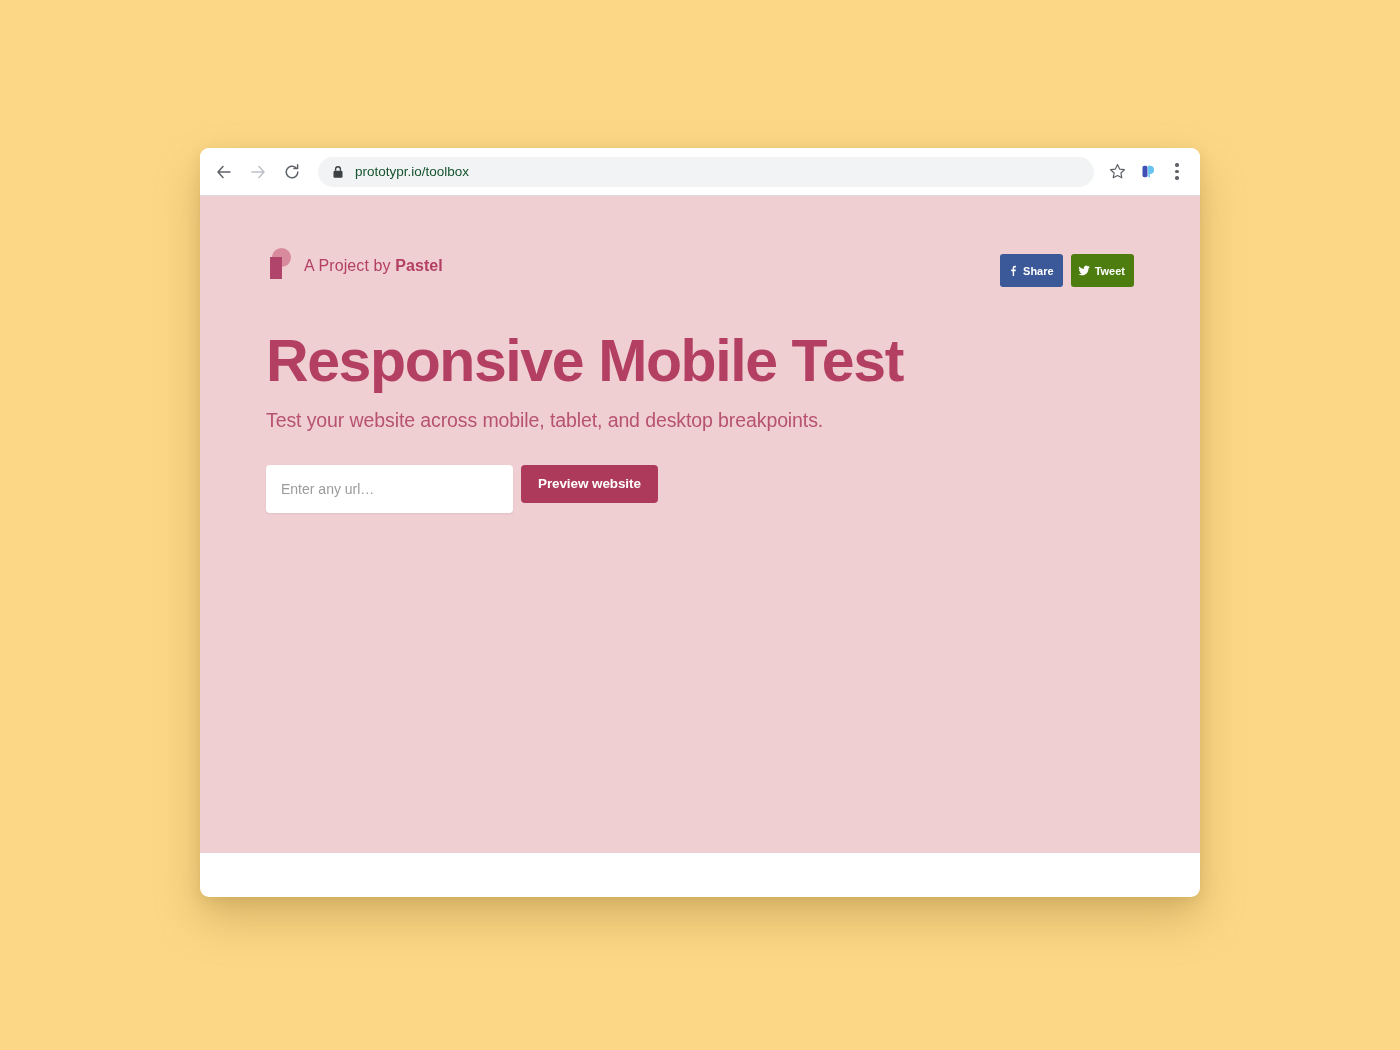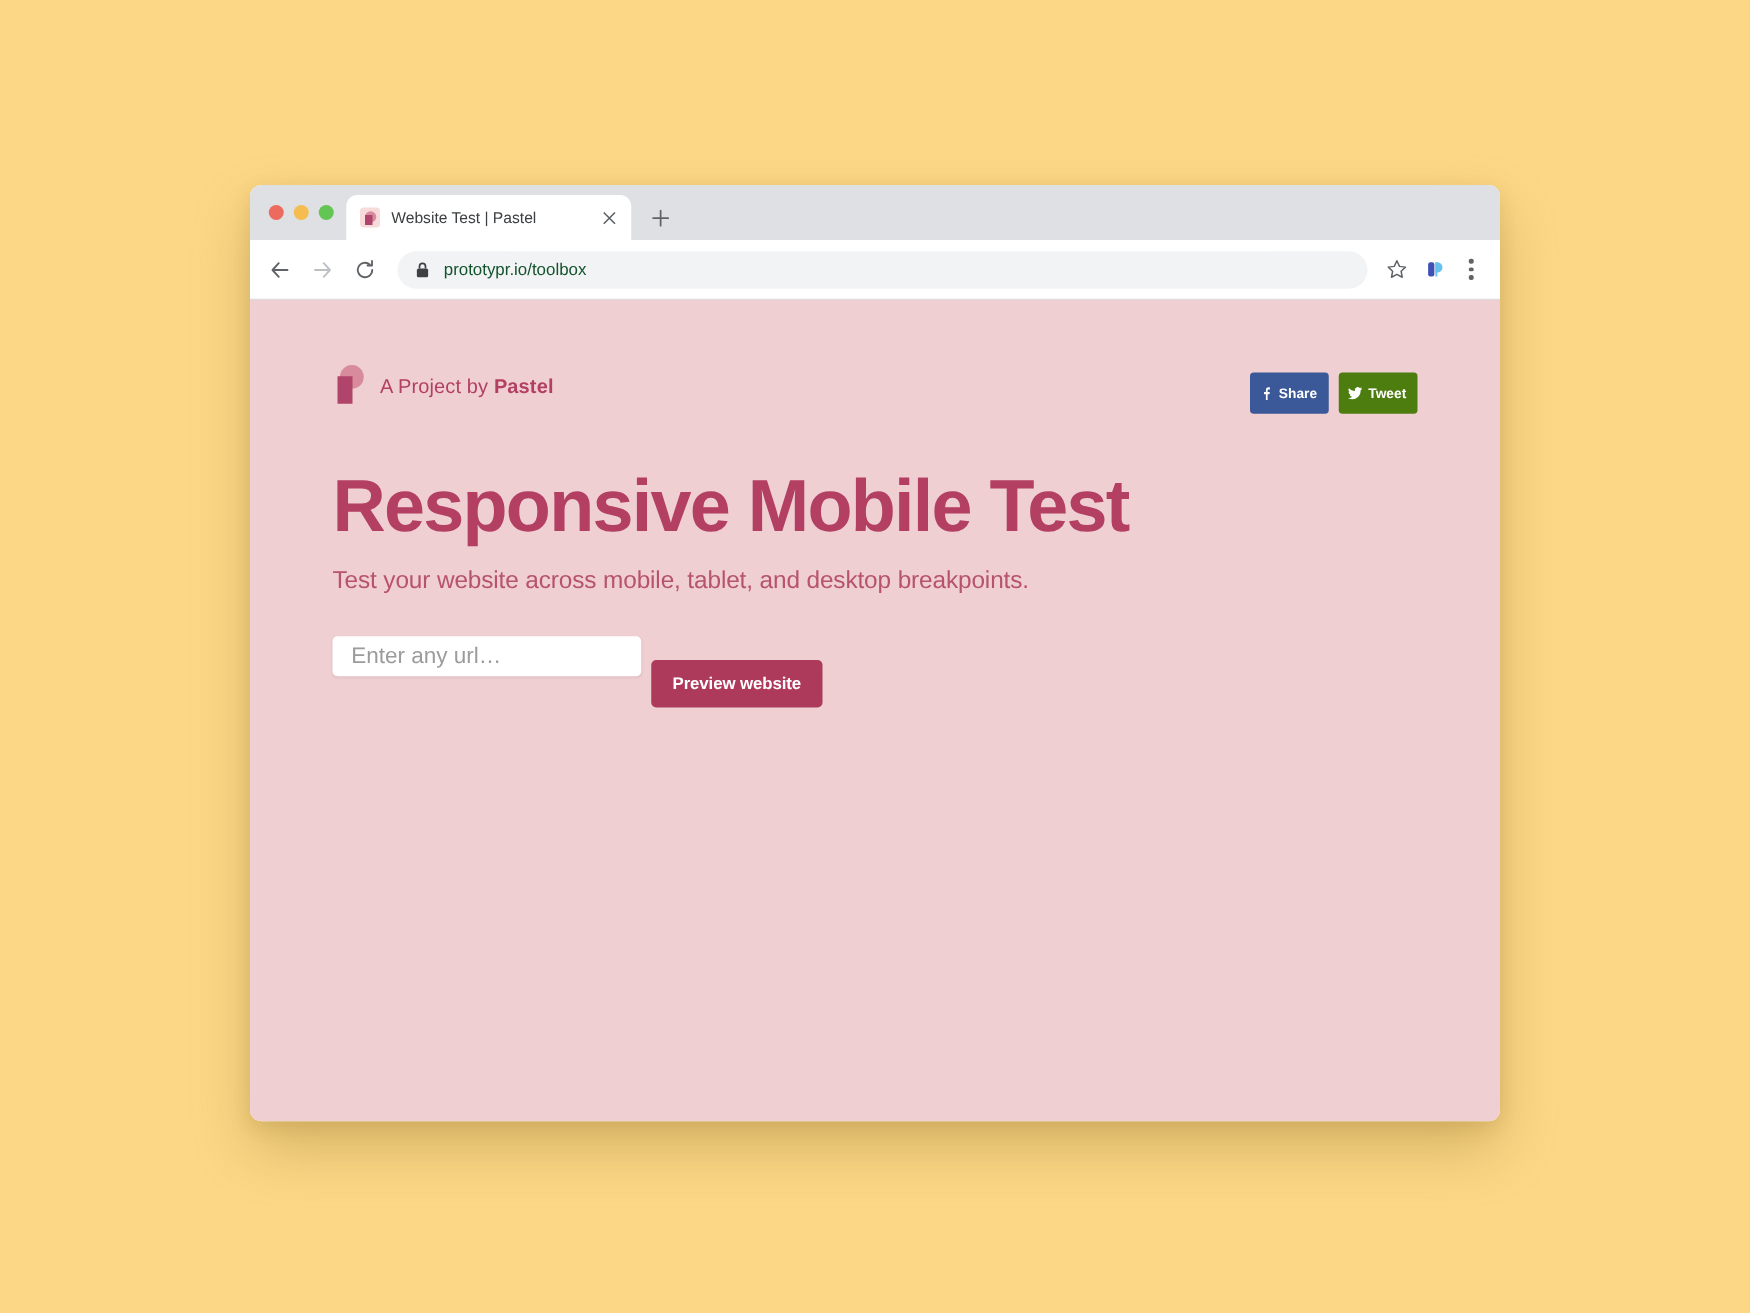--- a/index.html
+++ b/index.html
@@ -226,45 +226,44 @@
   }
 
   .form-row {
     margin-top: 33px;
     display: flex;
     align-items: stretch;
     gap: 8px;
   }
   .url-input {
     width: 247px;
-    height: 32px;
+    height: 48px;
     background: #ffffff;
     border: none;
     border-radius: 4px;
     padding: 0 15px;
-    font-size: 18px;
+    font-size: 14px;
     font-family: "Liberation Sans", sans-serif;
     color: #333;
     outline: none;
     box-shadow: 0 1px 2px rgba(120,60,75,0.10);
   }
   .url-input::placeholder { color: #9b9b9b; }
   .preview-btn {
     height: 38px;
     background: #ad3a5b;
     color: #ffffff;
     border: none;
     border-radius: 4px;
     padding: 0 17px;
     font-size: 13.5px;
     font-weight: 700;
     font-family: "Liberation Sans", sans-serif;
     letter-spacing: -0.1px;
     white-space: nowrap;
-    margin-top: 19px;
   }
 
   
   .previews {
     position: relative;
     padding: 0 0 0 66px;
     display: flex;
     gap: 22px;
     height: 295px;
   }
@@ -282,46 +281,20 @@
     flex: 1 1 auto;
     background: #fae3e3;
     border-radius: 5px 5px 0 0;
   }
 </style>
 </head>
 <body>
 
 <div class="browser-window">
 
-  <div class="tabstrip">
-    <div class="traffic-lights">
-      <span class="dot red"></span>
-      <span class="dot yellow"></span>
-      <span class="dot green"></span>
-    </div>
-
-    <div class="tab">
-      <span class="tab-favicon">
-        <span class="fav-circle"></span>
-          <span class="fav-square"></span>
-      </span>
-      <span class="tab-title">Website Test | Pastel</span>
-      <span class="tab-close">
-        <svg width="11" height="11" viewBox="0 0 11 11">
-            <path d="M1 1 L10 10 M10 1 L1 10" stroke="currentColor" stroke-width="1.3" fill="none"></path>
-          </svg>
-      </span>
-    </div>
-
-    <div class="new-tab">
-      <svg width="15" height="15" viewBox="0 0 15 15">
-          <path d="M7.5 1.5 V13.5 M1.5 7.5 H13.5" stroke="currentColor" stroke-width="1.4" fill="none" stroke-linecap="round"></path>
-        </svg>
-    </div>
-  </div>
 
   <div class="toolbar">
     <span class="nav-btn">
       <svg width="18" height="18" viewBox="0 0 18 18">
           <path d="M15 9 H3.5 M8 3.5 L3 9 L8 14.5" stroke="currentColor" stroke-width="1.5" fill="none" stroke-linecap="round" stroke-linejoin="round"></path>
         </svg>
     </span>
     <span class="nav-btn disabled">
       <svg width="18" height="18" viewBox="0 0 18 18">
           <path d="M3 9 H14.5 M10 3.5 L15 9 L10 14.5" stroke="currentColor" stroke-width="1.5" fill="none" stroke-linecap="round" stroke-linejoin="round"></path>

